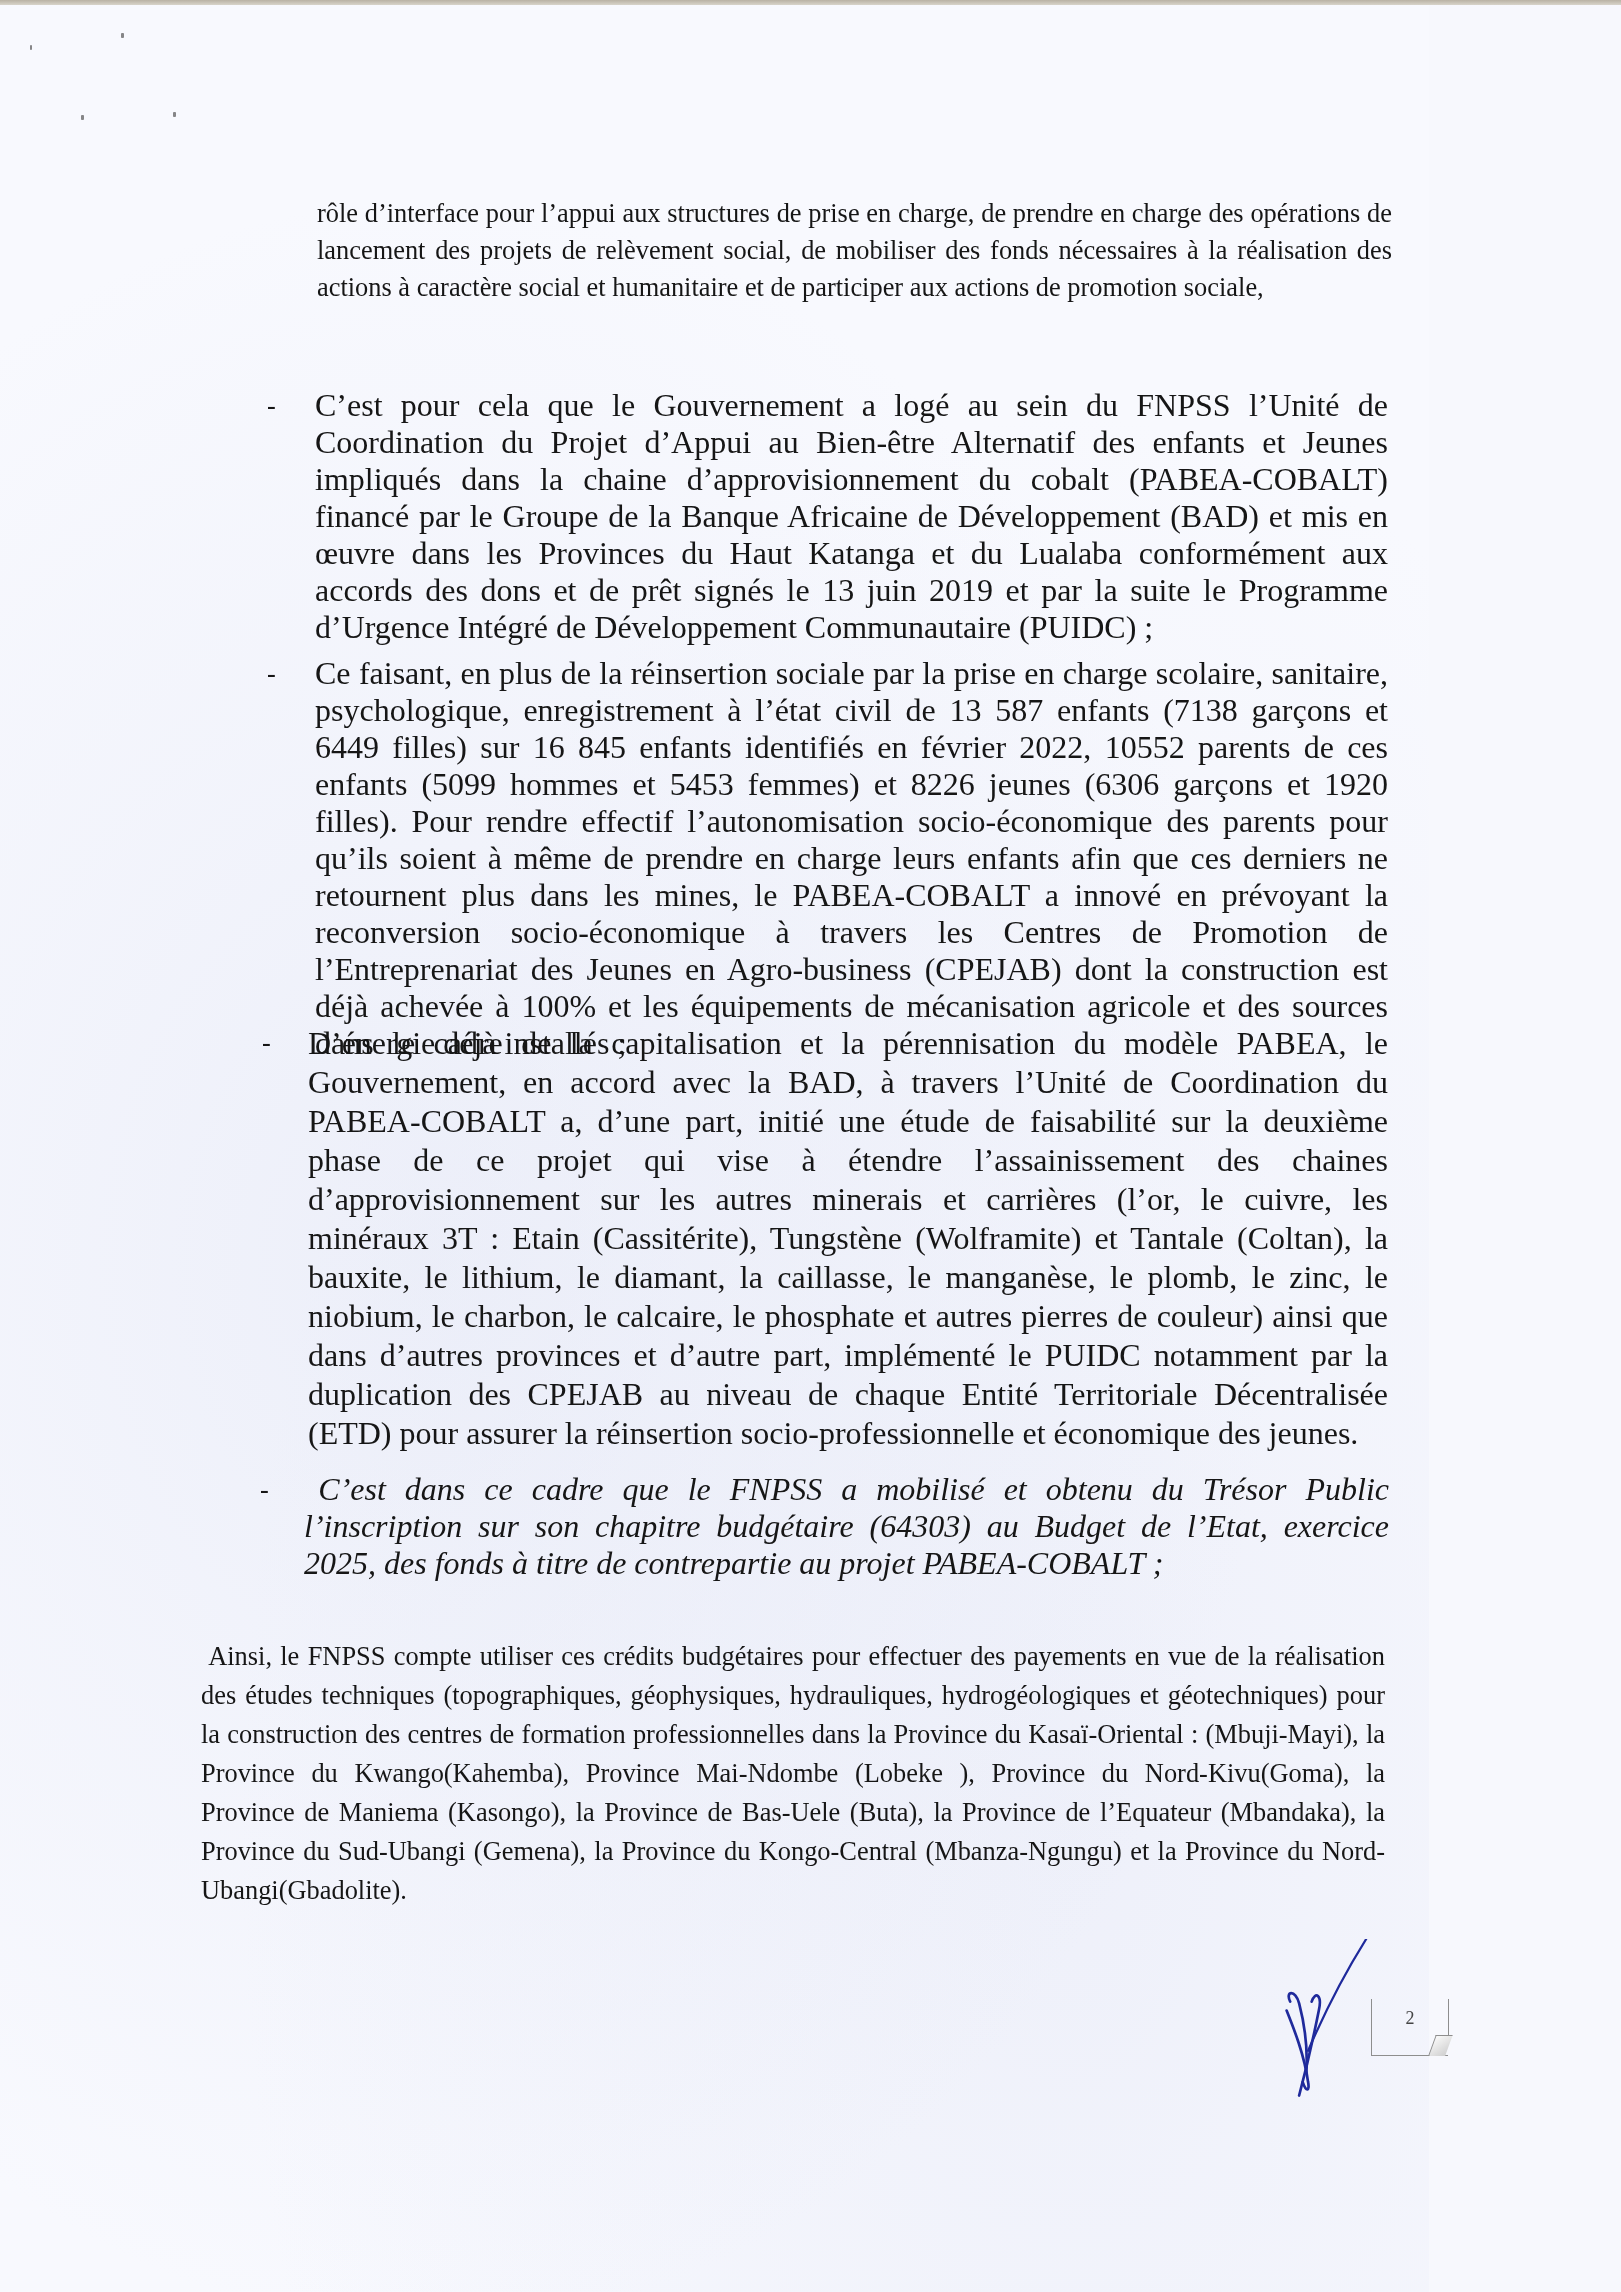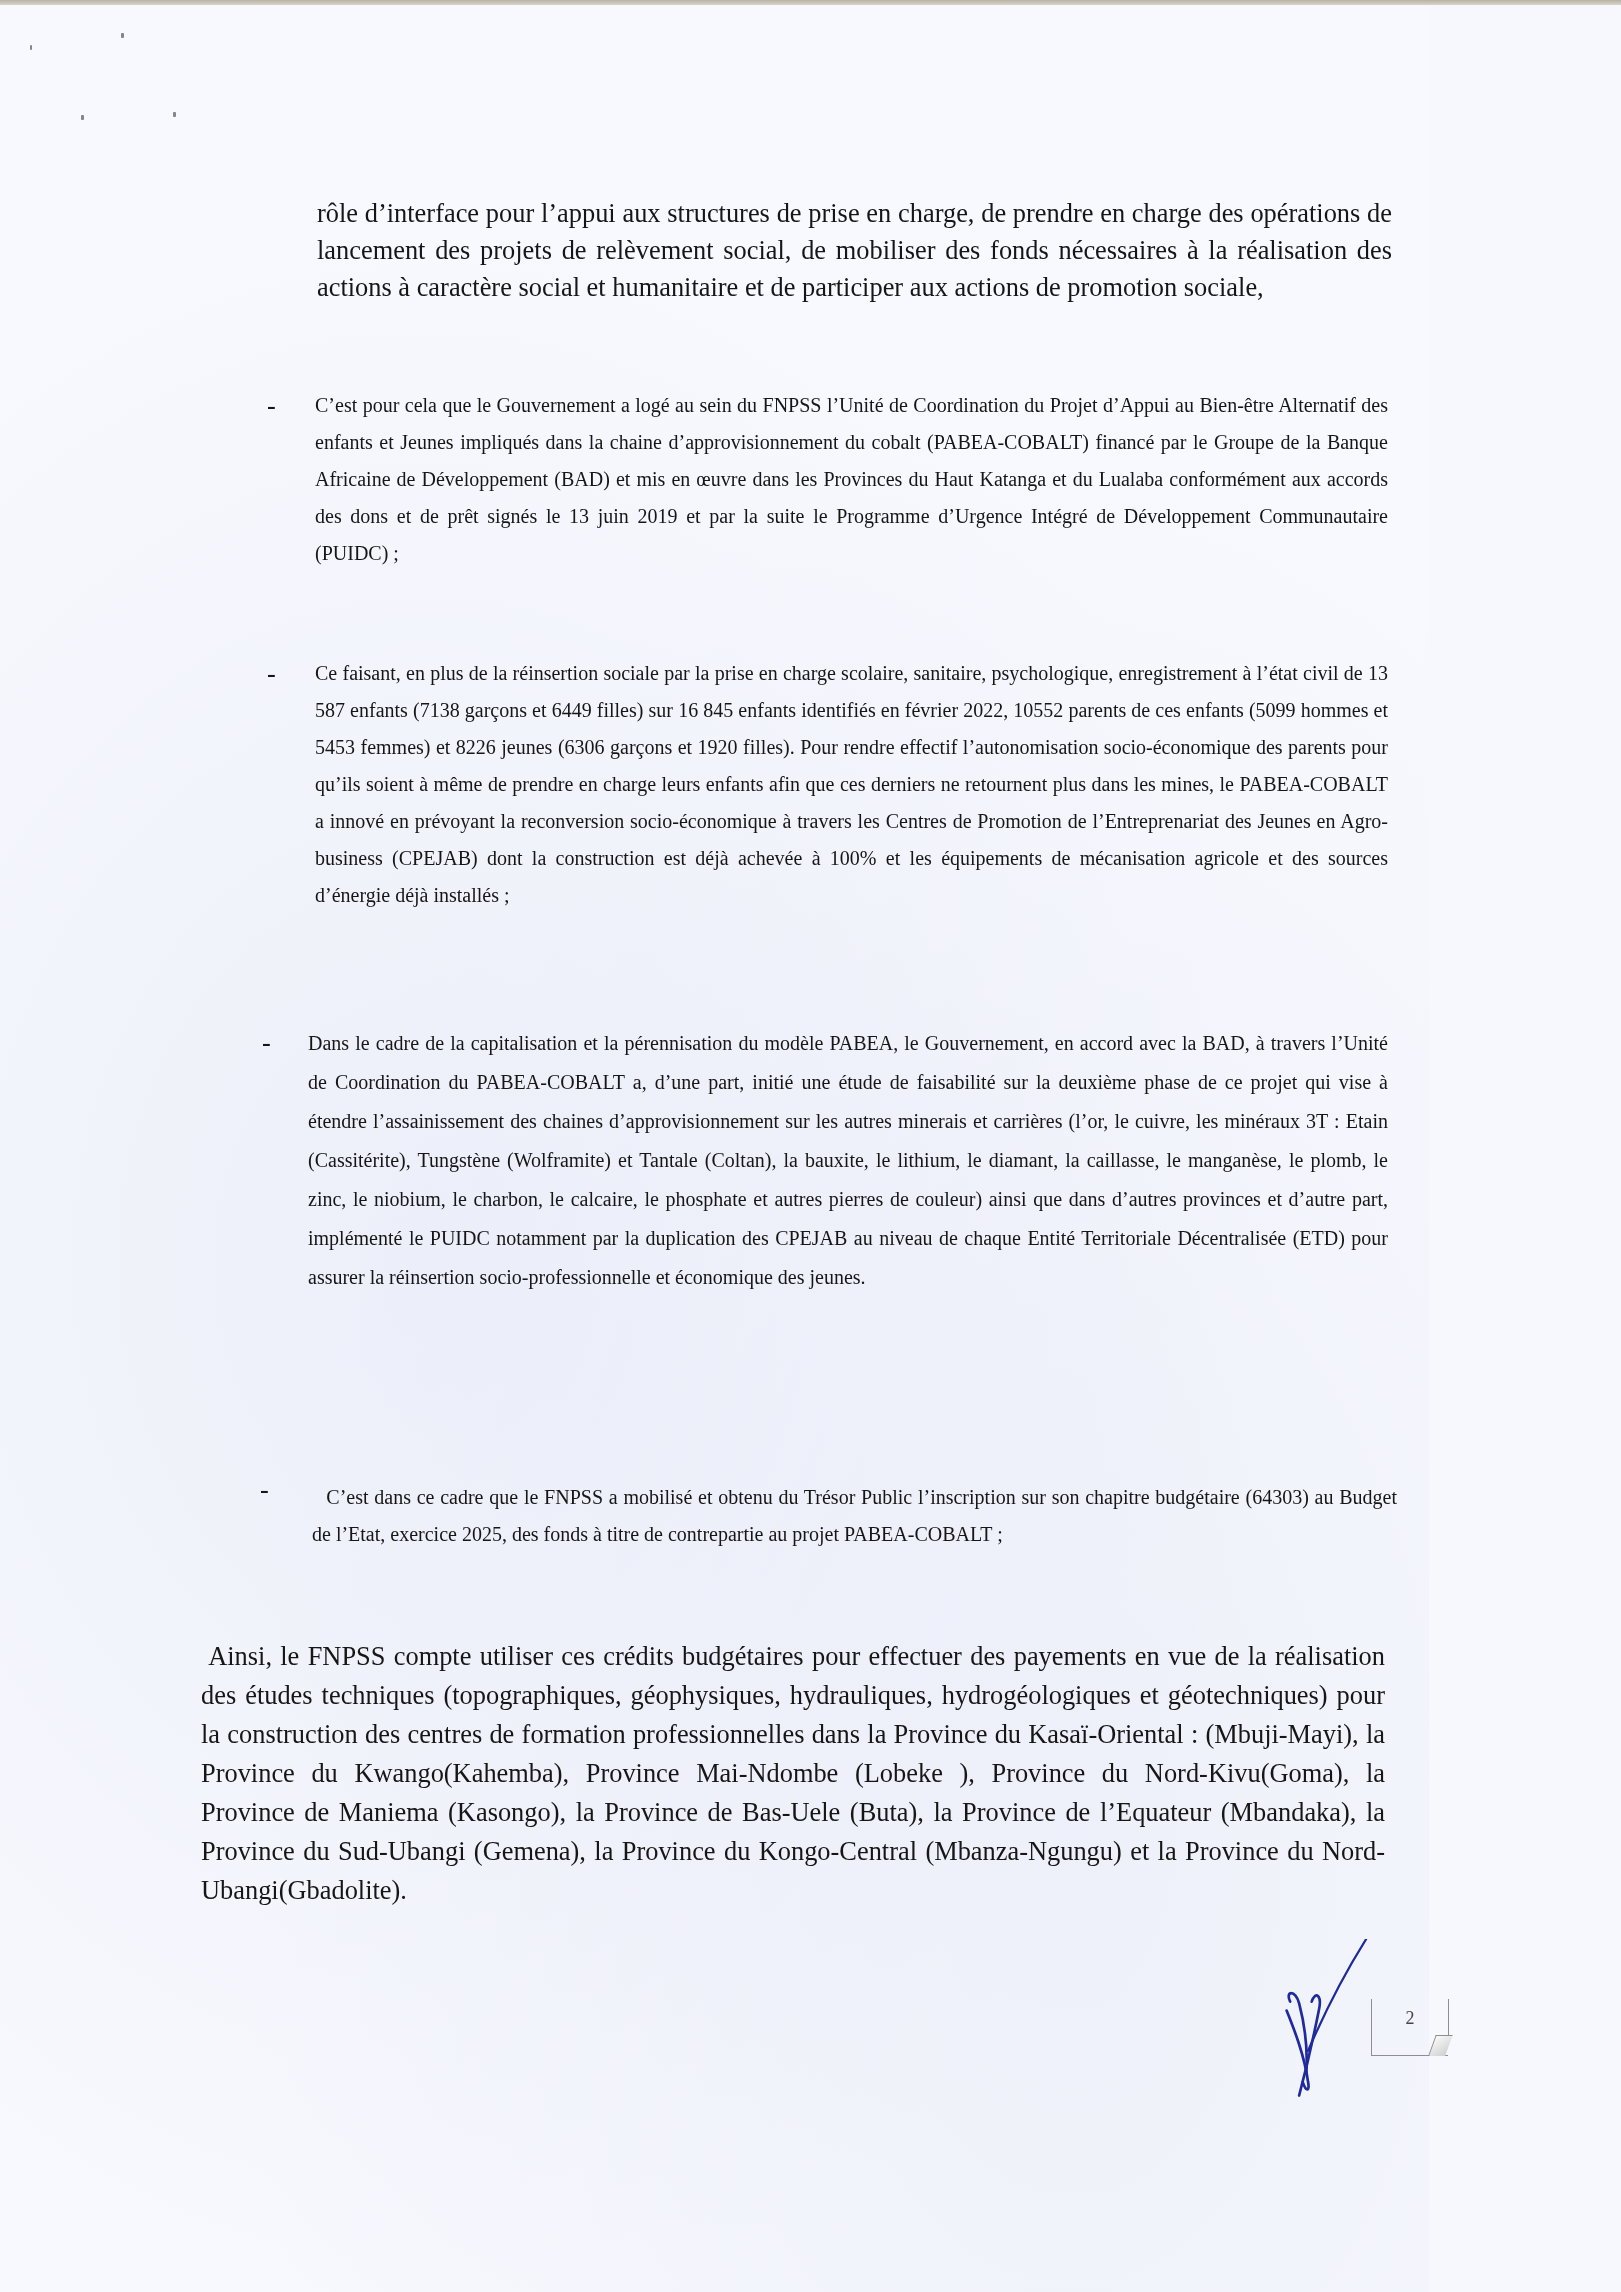--- a/index.html
+++ b/index.html
@@ -47,21 +47,21 @@
       text-align: justify;
       letter-spacing: 0px;
     }
     .intro {
       left: 317px;
       top: 190px;
       width: 1075px;
     }
     .bullet-item {
       position: absolute;
-      font-size: 20px;
+      font-size: 32px;
       line-height: 37px;
     }
     .bullet-dash {
       position: absolute;
       font-size: 26.4px;
       line-height: 37px;
     }
     .bullet-text {
       position: absolute;
       text-align: justify;
@@ -140,21 +140,21 @@
     <p class="bullet-item bullet-text" style="margin:0; left:315px; top:650px; width:1073px;">Ce faisant, en plus de la réinsertion sociale par la prise en charge scolaire, sanitaire, psychologique, enregistrement à l’état civil de 13 587 enfants (7138 garçons et 6449 filles) sur 16 845 enfants identifiés en février 2022, 10552 parents de ces enfants (5099 hommes et 5453 femmes) et 8226 jeunes (6306 garçons et 1920 filles). Pour rendre effectif l’autonomisation socio-économique des parents pour qu’ils soient à même de prendre en charge leurs enfants afin que ces derniers ne retournent plus dans les mines, le PABEA-COBALT a innové en prévoyant la reconversion socio-économique à travers les Centres de Promotion de l’Entreprenariat des Jeunes en Agro-business (CPEJAB) dont la construction est déjà achevée à 100% et les équipements de mécanisation agricole et des sources d’énergie déjà installés ;</p>
   </div>
 
   <div>
     <span class="bullet-dash" style="left:262px; top:1019px;">-</span>
     <p class="bullet-item bullet-text" style="margin:0; left:308px; top:1019px; width:1080px; line-height:39px;">Dans le cadre de la capitalisation et la pérennisation du modèle PABEA, le Gouvernement, en accord avec la BAD, à travers l’Unité de Coordination du PABEA-COBALT a, d’une part, initié une étude de faisabilité sur la deuxième phase de ce projet qui vise à étendre l’assainissement des chaines d’approvisionnement sur les autres minerais et carrières (l’or, le cuivre, les minéraux 3T : Etain (Cassitérite), Tungstène (Wolframite) et Tantale (Coltan), la bauxite, le lithium, le diamant, la caillasse, le manganèse, le plomb, le zinc, le niobium, le charbon, le calcaire, le phosphate et autres pierres de couleur) ainsi que dans d’autres provinces et d’autre part, implémenté le PUIDC notamment par la duplication des CPEJAB au niveau de chaque Entité Territoriale Décentralisée (ETD) pour assurer la réinsertion socio-professionnelle et économique des jeunes.</p>
   </div>
 
   <div>
     <span class="bullet-dash" style="left:260px; top:1466px;">-</span>
-    <p class="bullet-item bullet-text" style="margin:8px; left:304px; top:1466px; width:1085px; text-indent:14.3px;">C’est dans ce cadre que le FNPSS a mobilisé et obtenu du Trésor Public l’inscription sur son chapitre budgétaire (64303) au Budget de l’Etat, exercice 2025, des fonds à titre de contrepartie au projet PABEA-COBALT ;</p>
+    <p class="bullet-item bullet-text" style="margin:0; left:304px; top:1466px; width:1085px; text-indent:14.3px;font-style:italic;">C’est dans ce cadre que le FNPSS a mobilisé et obtenu du Trésor Public l’inscription sur son chapitre budgétaire (64303) au Budget de l’Etat, exercice 2025, des fonds à titre de contrepartie au projet PABEA-COBALT ;</p>
   </div>
 
   <p class="text-block closing" style="margin:0; line-height:39px; text-indent:7.2px;">Ainsi, le FNPSS compte utiliser ces crédits budgétaires pour effectuer des payements en vue de la réalisation des études techniques (topographiques, géophysiques, hydrauliques, hydrogéologiques et géotechniques) pour la construction des centres de formation professionnelles dans la Province du Kasaï-Oriental : (Mbuji-Mayi), la Province du Kwango(Kahemba), Province Mai-Ndombe (Lobeke ), Province du Nord-Kivu(Goma), la Province de Maniema (Kasongo), la Province de Bas-Uele (Buta), la Province de l’Equateur (Mbandaka), la Province du Sud-Ubangi (Gemena), la Province du Kongo-Central (Mbanza-Ngungu) et la Province du Nord-Ubangi(Gbadolite).</p>
 
   <svg class="signature" viewBox="0 0 110 180">
     <path d="M20 70 C 14 58, 26 56, 30 72 C 36 95, 40 120, 38 150" fill="none" stroke="#1f2a9c" stroke-width="3" stroke-linecap="round"></path>
     <path d="M16 80 C 24 100, 36 130, 40 160 C 42 170, 38 172, 34 160" fill="none" stroke="#1f2a9c" stroke-width="3" stroke-linecap="round"></path>
     <path d="M44 70 C 48 58, 56 62, 52 80 C 48 100, 42 130, 30 175" fill="none" stroke="#1f2a9c" stroke-width="3" stroke-linecap="round"></path>
     <path d="M40 125 C 55 90, 80 40, 105 0" fill="none" stroke="#1f2a9c" stroke-width="2.5" stroke-linecap="round"></path>
   </svg>

